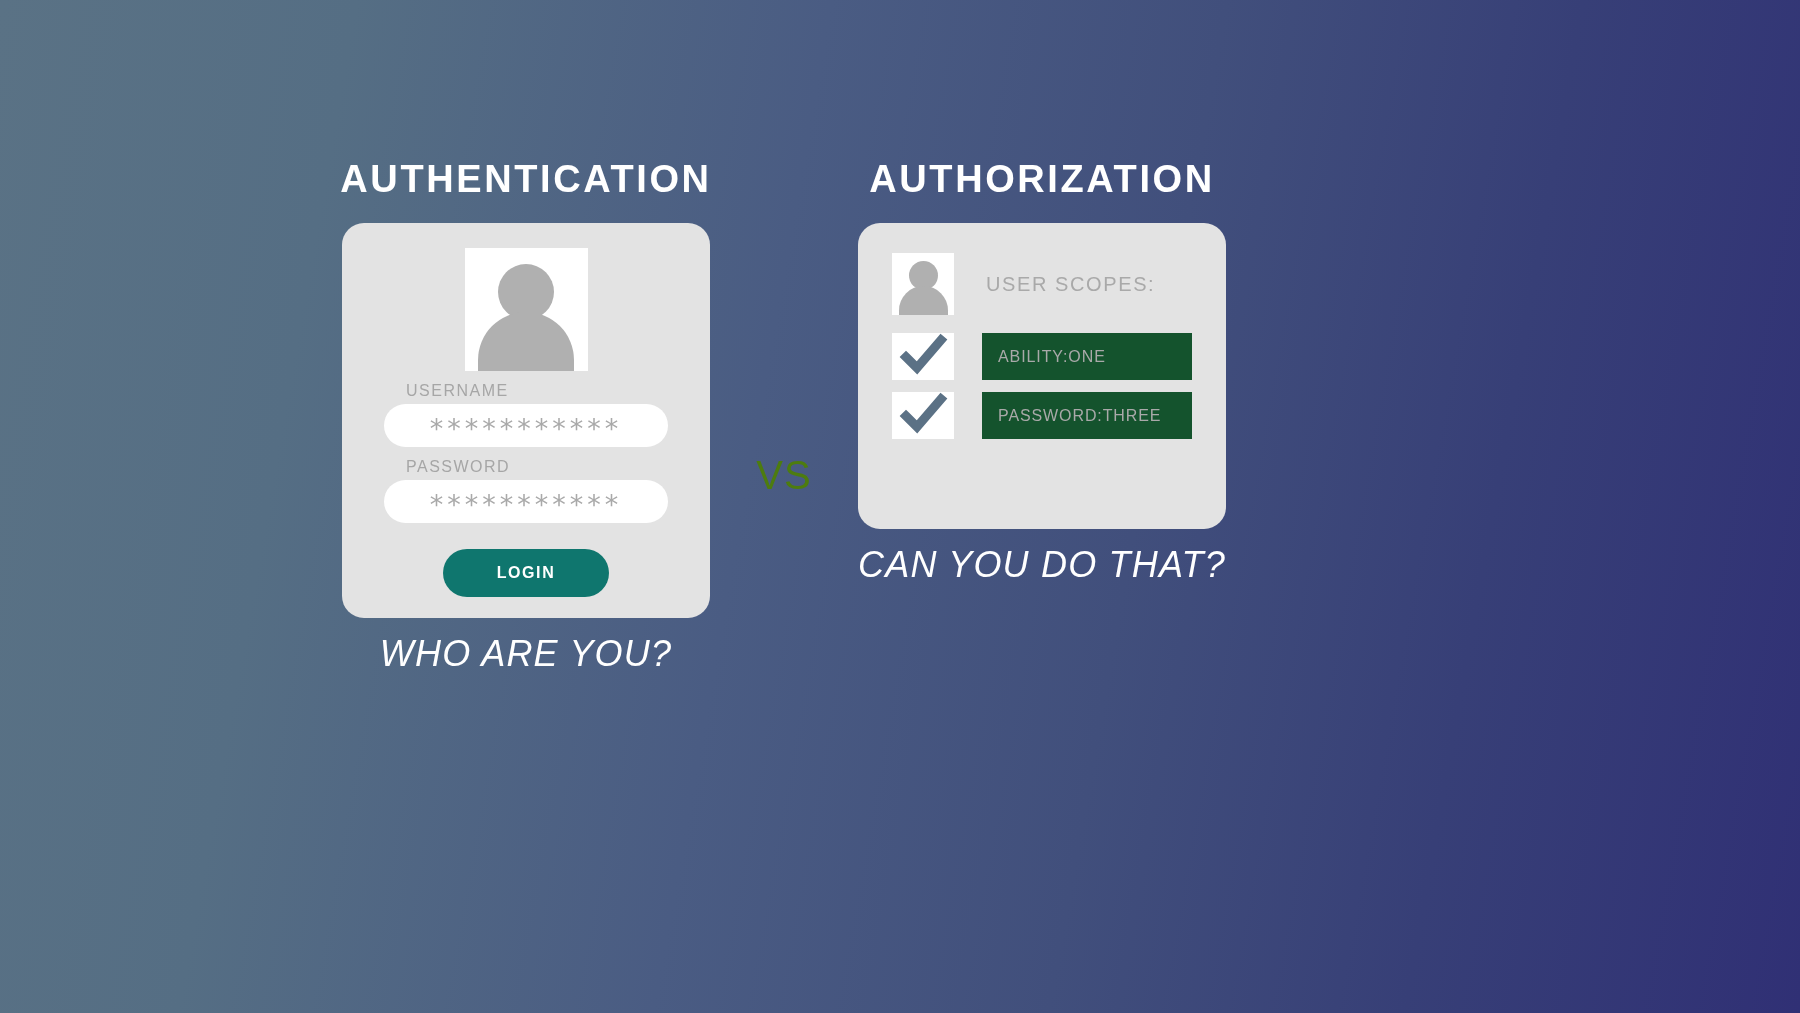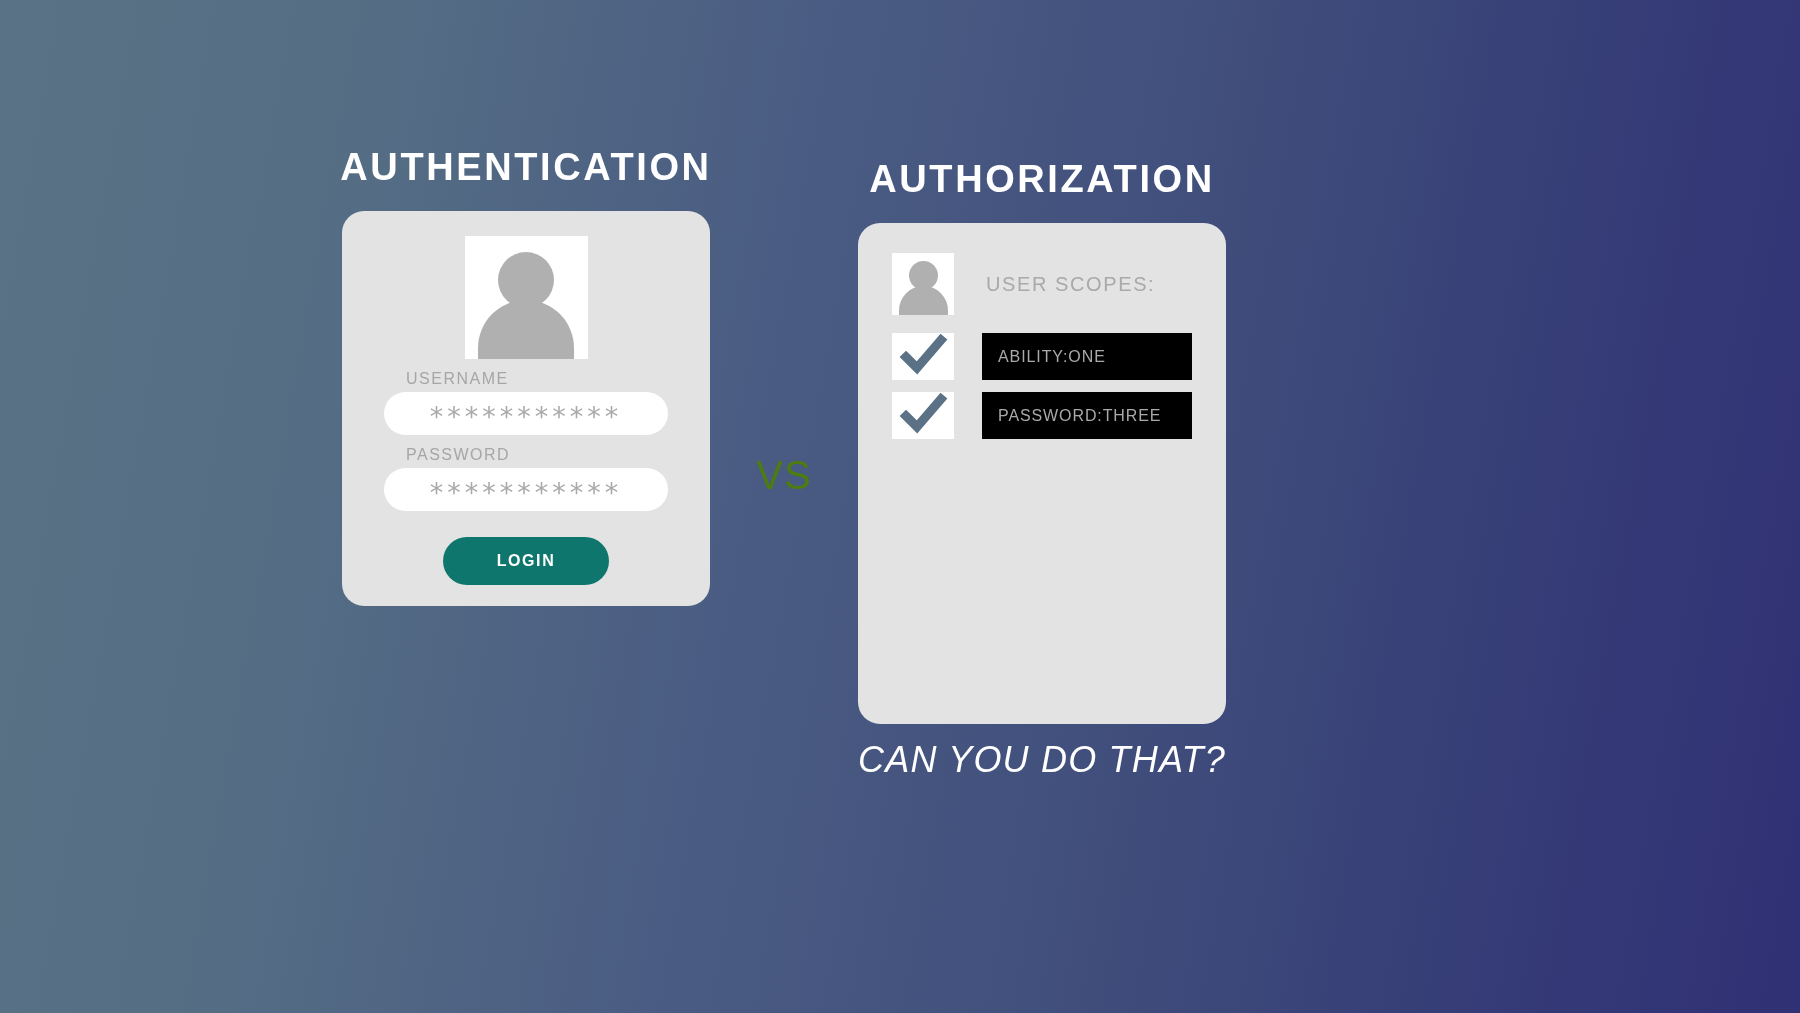--- a/index.html
+++ b/index.html
@@ -20,41 +20,41 @@
     inset: 0;
   }
 
   
   .column {
     position: absolute;
     display: flex;
     flex-direction: column;
     align-items: center;
   }
-  .col-left  { left: 342px; top: 148px; width: 368px; }
+  .col-left  { left: 342px; top: 160px; width: 368px; }
   .col-right { left: 858px; top: 160px; width: 368px; }
 
   .col-title {
     color: #ffffff;
     font-size: 38px;
     font-weight: 700;
     letter-spacing: 2.6px;
     line-height: 1;
     margin-bottom: 25px;
     white-space: nowrap;
   }
 
   .card {
     width: 368px;
     background: #e3e3e3;
     border-radius: 22px;
     box-sizing: border-box;
   }
   .card-left  { height: 395px; padding: 25px 42px 0 42px; }
-  .card-right { height: 501px; padding: 30px 34px 0 34px; }
+  .card-right { height: 306px; padding: 30px 34px 0 34px; }
 
   .caption {
     margin-top: 18px;
     color: #ffffff;
     font-size: 36px;
     font-style: italic;
     font-weight: 400;
     letter-spacing: 1.2px;
     line-height: 1;
     white-space: nowrap;
@@ -178,21 +178,21 @@
     background: #ffffff;
     flex: 0 0 auto;
     position: relative;
   }
   .mark-box svg { position: absolute; left: 0; top: 0; }
 
   .scope-pill {
     margin-left: 28px;
     flex: 1 1 auto;
     height: 47px;
-    background: #000000;
+    background: #14532d;
     display: flex;
     align-items: center;
     padding-left: 16px;
     box-sizing: border-box;
     color: #a9a9a9;
     font-size: 16px;
     letter-spacing: 0.9px;
     line-height: 1;
   }
 
@@ -230,20 +230,21 @@
       <div class="field-input" placeholder="Username">***********</div>
 
       <div class="field-label">PASSWORD</div>
       <div class="field-input" placeholder="Password">***********</div>
 
       <div class="login-wrap">
         <button class="login-button">LOGIN</button>
       </div>
     </div>
 
+    <div class="caption">WHO ARE YOU?</div>
   </div>
 
   <div class="vs">VS</div>
 
   <div class="column col-right">
 
     <div class="col-title">AUTHORIZATION</div>
 
     <div class="card card-right">
 

